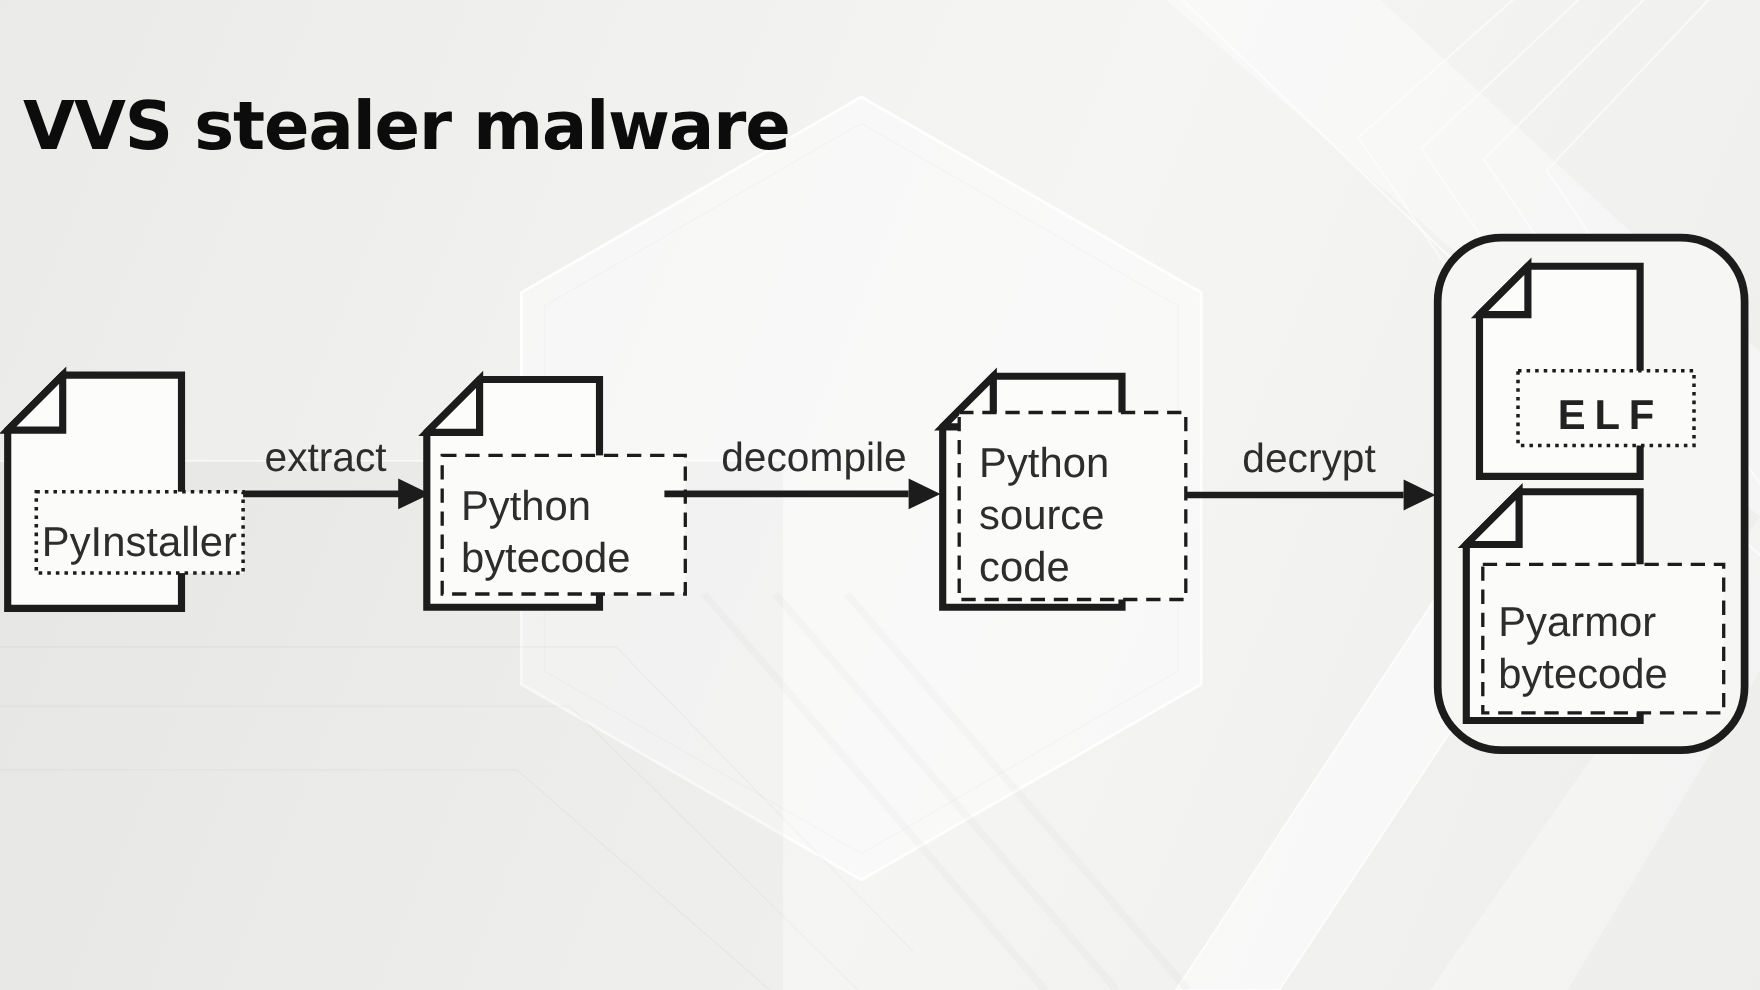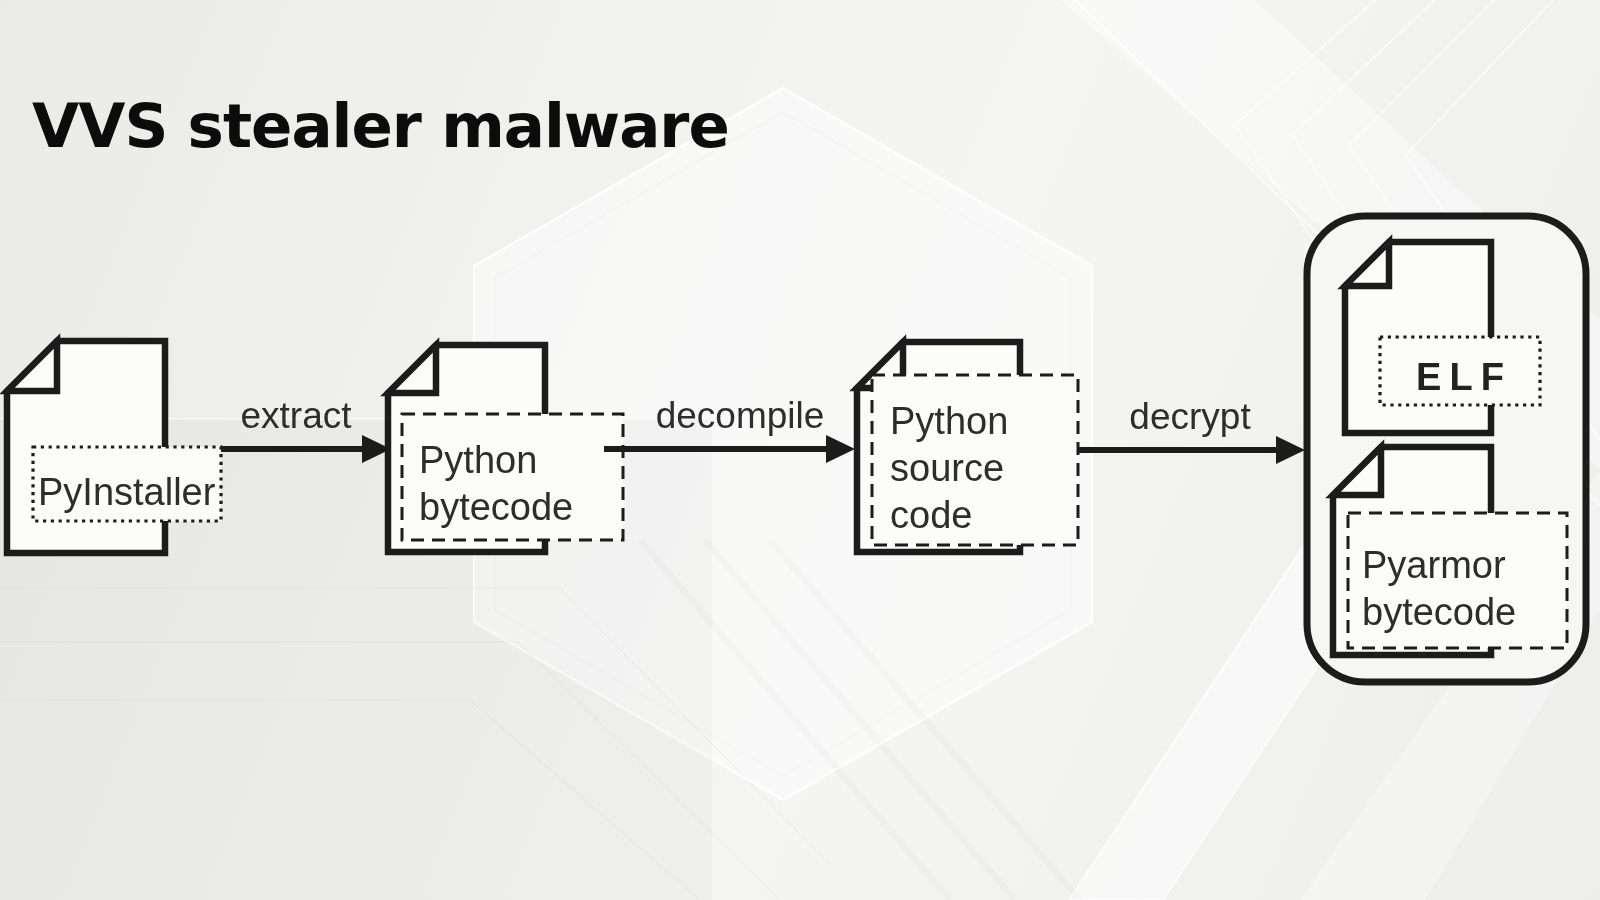--- a/index.html
+++ b/index.html
@@ -5,21 +5,21 @@
   html,body{margin:0;padding:0;background:#dcdcdc;}
   .stage{
     position:relative;
     width:1600px;height:900px;
     overflow:hidden;
     background:linear-gradient(112deg,#eaeae9 0%,#f2f2f1 38%,#f5f5f4 55%,#ededec 100%);
     font-family:"Liberation Sans", sans-serif;
   }
   .diagram-svg{position:absolute;left:0;top:0;width:1600px;height:900px;display:block;}
   .title{
-    position:absolute;left:21px;top:84px;margin:11px;
+    position:absolute;left:21px;top:84px;margin:0;
     font-family:"DejaVu Sans", sans-serif;
     font-weight:bold;
     font-size:61px;
     line-height:1;
     letter-spacing:-1px;
     color:#0c0c0c;
     white-space:nowrap;
   }
   .node-label{
     font-family:"Liberation Sans", sans-serif;

